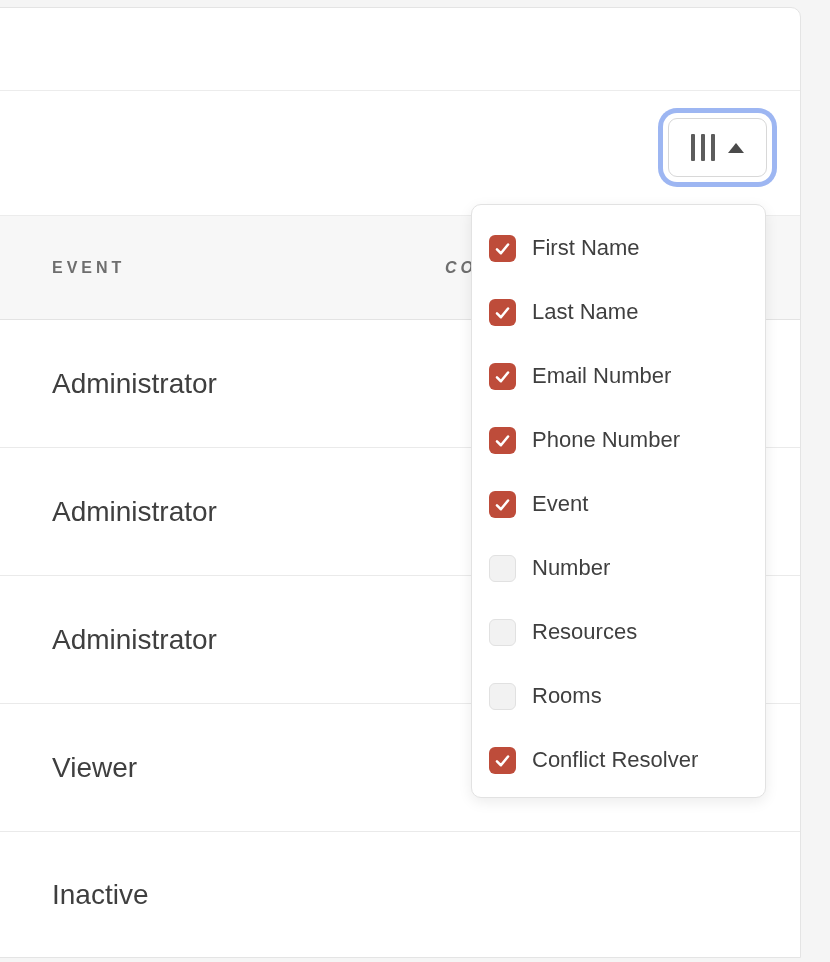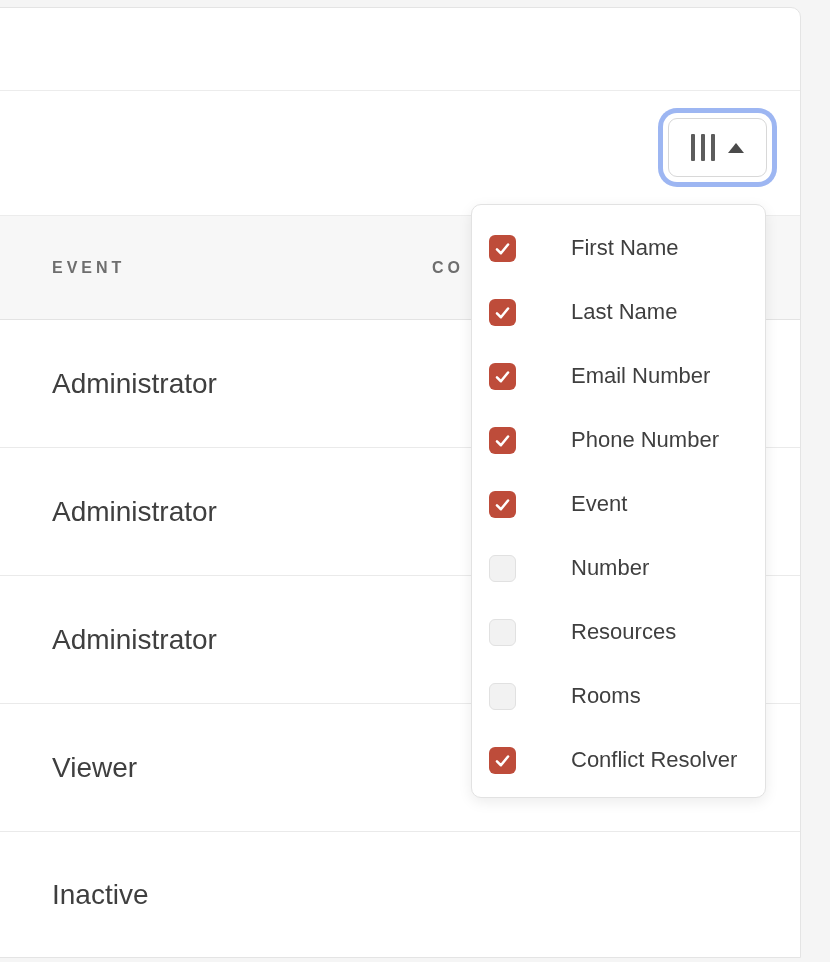--- a/index.html
+++ b/index.html
@@ -62,21 +62,21 @@
   .th {
     position: absolute;
     top: 50%;
     transform: translateY(-50%);
     font-size: 16px;
     font-weight: 700;
     letter-spacing: 4px;
     color: #6E6E6E;
   }
   .th-1 { left: 52px; }
-  .th-2 { left: 432px; }
+  .th-2 { left: 445px; font-style: italic; }
   .tbody { flex: 1; display: flex; flex-direction: column; }
   .trow {
     height: 128px;
     border-bottom: 1px solid #EAEAEA;
     display: flex;
     align-items: center;
     padding-left: 52px;
   }
   .trow:last-child { border-bottom: none; flex: 1; }
   .cell {
@@ -93,21 +93,20 @@
     box-shadow: 0 4px 14px rgba(0,0,0,0.08);
     padding: 11px 0;
     z-index: 10;
   }
   .mitem {
     height: 64px;
     display: flex;
     align-items: center;
     padding: 0 18px 0 17px;
     cursor: pointer;
-    gap: 39px;
   }
   .cb {
     width: 27px; height: 27px;
     border-radius: 6px;
     flex: none;
     display: flex;
     align-items: center;
     justify-content: center;
   }
   .cb.checked { background: var(--accent, #BE4C3A); }

